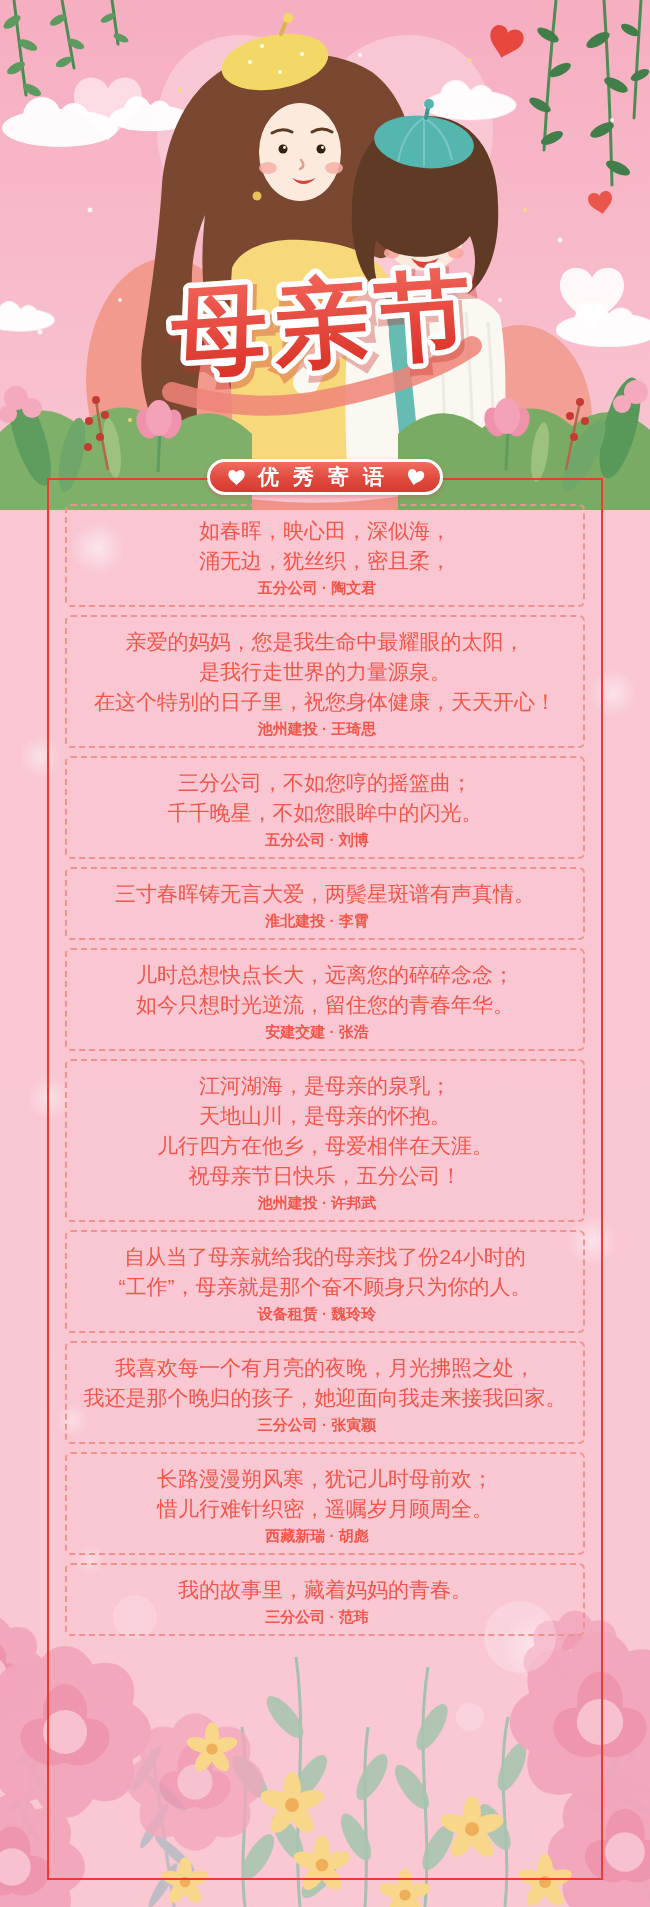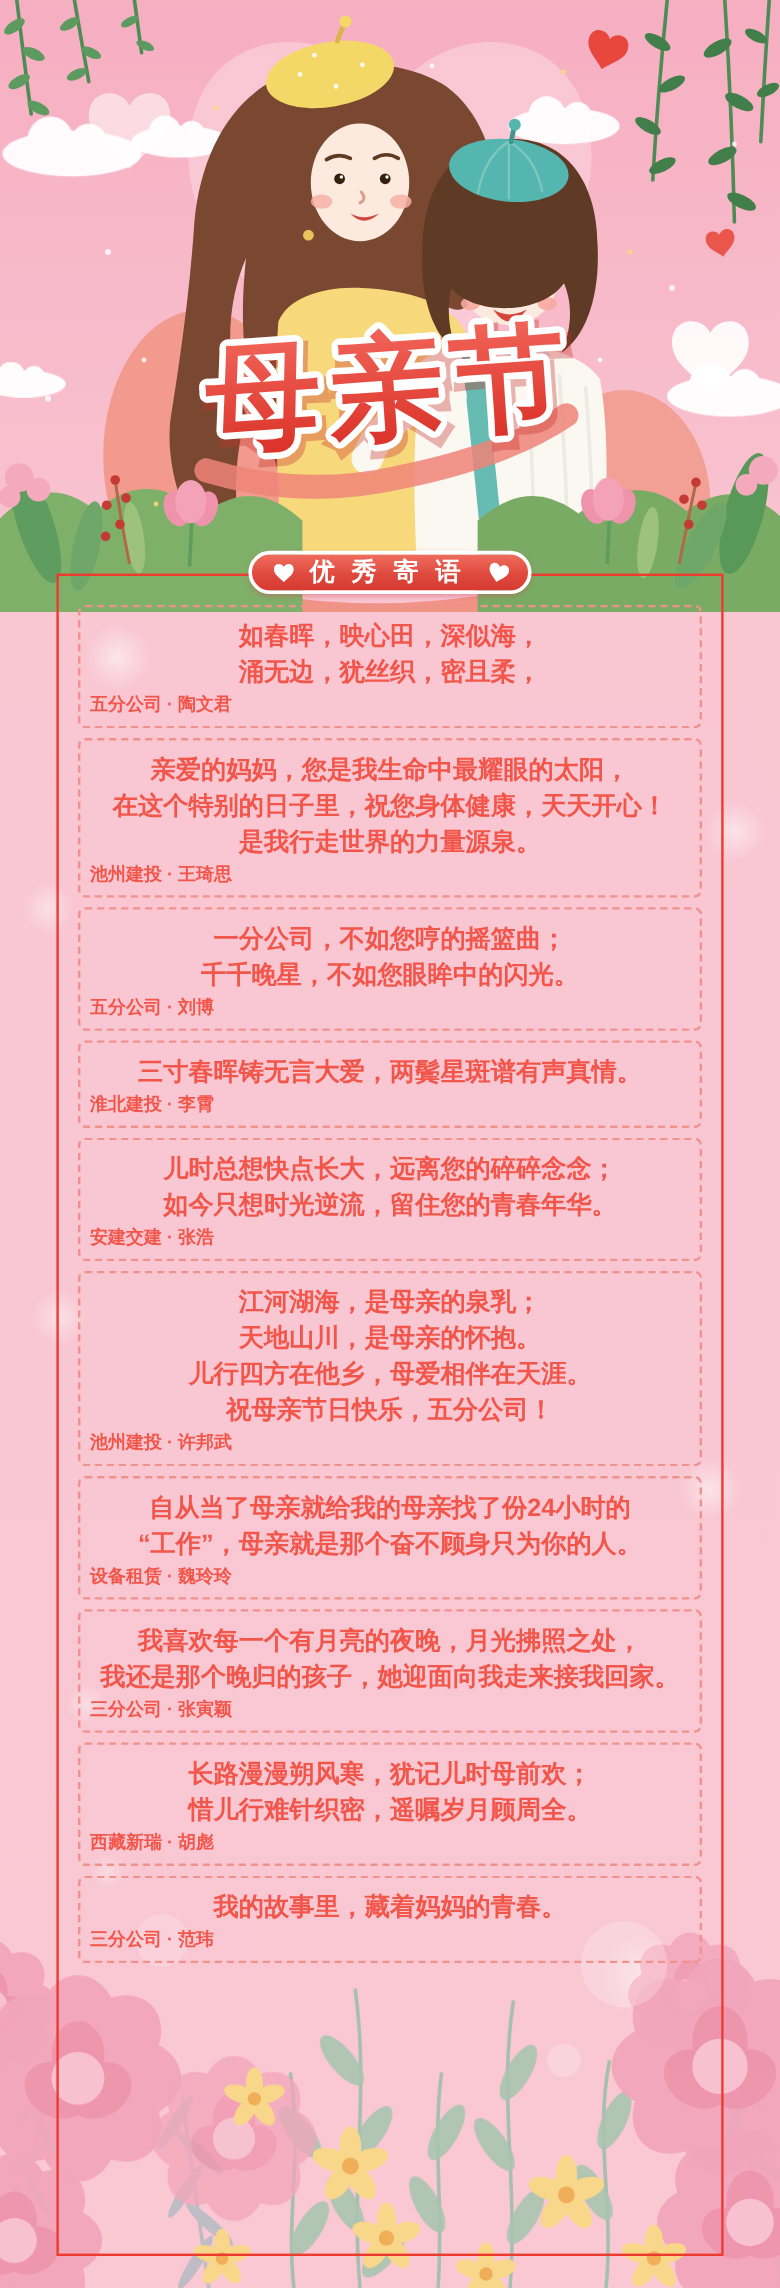--- a/index.html
+++ b/index.html
@@ -35,24 +35,24 @@
     color:#ffffff;font-weight:bold;font-size:21px;letter-spacing:14px;
     text-indent:2px;line-height:30px;white-space:nowrap;margin-right:-12px;padding-right:10px;
   }
   .heart-ic{width:19px;height:18px;flex:0 0 auto;}
   .heart-ic.tilt{transform:rotate(14deg);}
   .cards{position:absolute;left:65px;top:504px;width:520px;z-index:3;}
   .card{
     box-sizing:border-box;border:2px dashed #f0928c;border-radius:6px;
     padding:10px 8px 6px;margin-bottom:8px;text-align:center;background:transparent;
   }
-  .line{font-size:21px;line-height:30px;font-weight:bold;color:#f2564a;}
+  .line{font-size:21px;line-height:30px;font-weight:normal;color:#f2564a;}
   .author{
     font-size:15px;line-height:23px;font-weight:bold;color:#f2564a;
-    text-align:left;padding-right:16px;
+    text-align:center;padding-right:16px;
   }
 </style>
 </head>
 <body>
 
 <div class="poster">
 
   <svg class="header-art" width="650" height="510" viewBox="0 0 650 510">
     <defs>
       <path id="ht" d="M0,-28 C-8,-46 -40,-46 -40,-18 C-40,6 -12,18 0,34 C12,18 40,6 40,-18 C40,-46 8,-46 0,-28 Z"></path>
@@ -387,29 +387,29 @@
           <div class="line">涌无边，犹丝织，密且柔，</div>
         </div>
       <div class="author">五分公司 · 陶文君</div>
     </div>
 
 
 
     <div class="card">
       <div class="lines">
           <div class="line">亲爱的妈妈，您是我生命中最耀眼的太阳，</div>
+          <div class="line">是我行走世界的力量源泉。</div>
           <div class="line">在这个特别的日子里，祝您身体健康，天天开心！</div>
-          <div class="line">是我行走世界的力量源泉。</div>
         </div>
       <div class="author">池州建投 · 王琦思</div>
     </div>
 
     <div class="card">
       <div class="lines">
-          <div class="line">一分公司，不如您哼的摇篮曲；</div>
+          <div class="line">三分公司，不如您哼的摇篮曲；</div>
           <div class="line">千千晚星，不如您眼眸中的闪光。</div>
         </div>
       <div class="author">五分公司 · 刘博</div>
     </div>
 
     <div class="card">
       <div class="lines">
           <div class="line">三寸春晖铸无言大爱，两鬓星斑谱有声真情。</div>
         </div>
       <div class="author">淮北建投 · 李霄</div>

